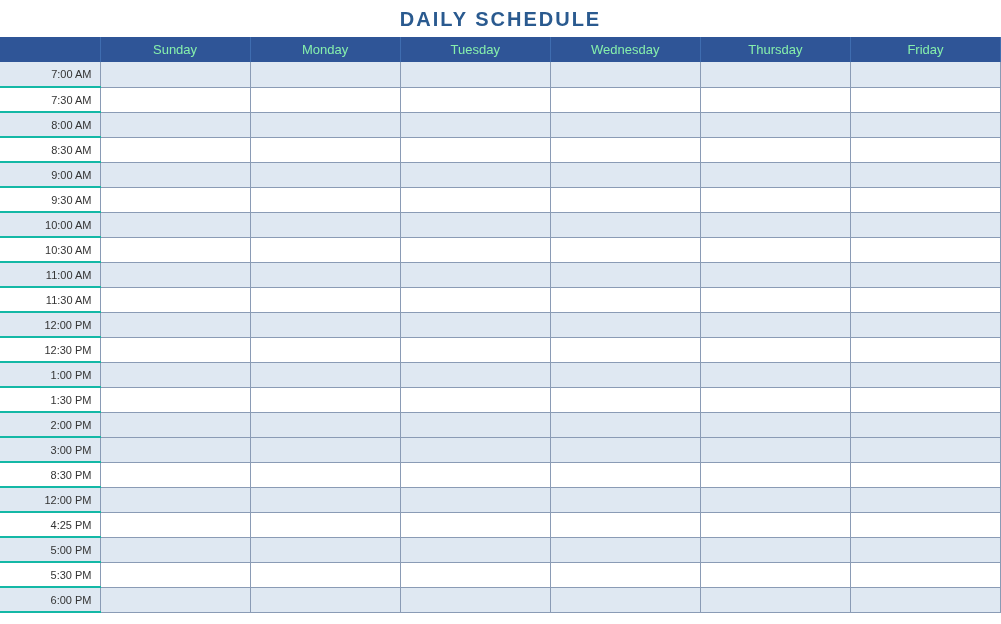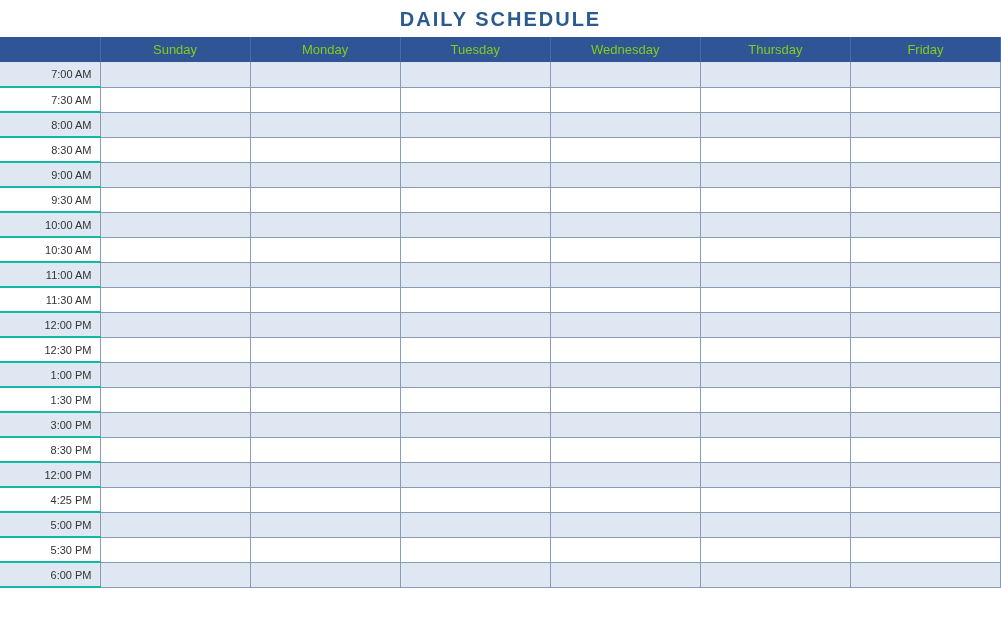--- a/index.html
+++ b/index.html
@@ -24,21 +24,21 @@
     }
     .schedule-table {
       width: 100%;
       border-collapse: collapse;
       table-layout: fixed;
     }
     .header-row {
       background: #2f5597;
     }
     .header-cell {
-      color: #84cc16;
+      color: #86efac;
       font-size: 13px;
       font-weight: normal;
       text-align: center;
       padding: 5px 2px;
       border-right: 1px solid #3f6db0;
       height: 24px;
     }
     .time-col {
       width: 100px;
     }
@@ -207,20 +207,29 @@
       <tr class="row-odd">
         <td class="time-cell">1:30 PM</td>
         <td class="data-cell"></td>
         <td class="data-cell"></td>
         <td class="data-cell"></td>
         <td class="data-cell"></td>
         <td class="data-cell"></td>
         <td class="data-cell"></td>
       </tr>
       <tr class="row-even">
+        <td class="time-cell">2:00 PM</td>
+        <td class="data-cell"></td>
+        <td class="data-cell"></td>
+        <td class="data-cell"></td>
+        <td class="data-cell"></td>
+        <td class="data-cell"></td>
+        <td class="data-cell"></td>
+      </tr>
+      <tr class="row-even">
         <td class="time-cell">3:00 PM</td>
         <td class="data-cell"></td>
         <td class="data-cell"></td>
         <td class="data-cell"></td>
         <td class="data-cell"></td>
         <td class="data-cell"></td>
         <td class="data-cell"></td>
       </tr>
       <tr class="row-odd">
         <td class="time-cell">8:30 PM</td>

